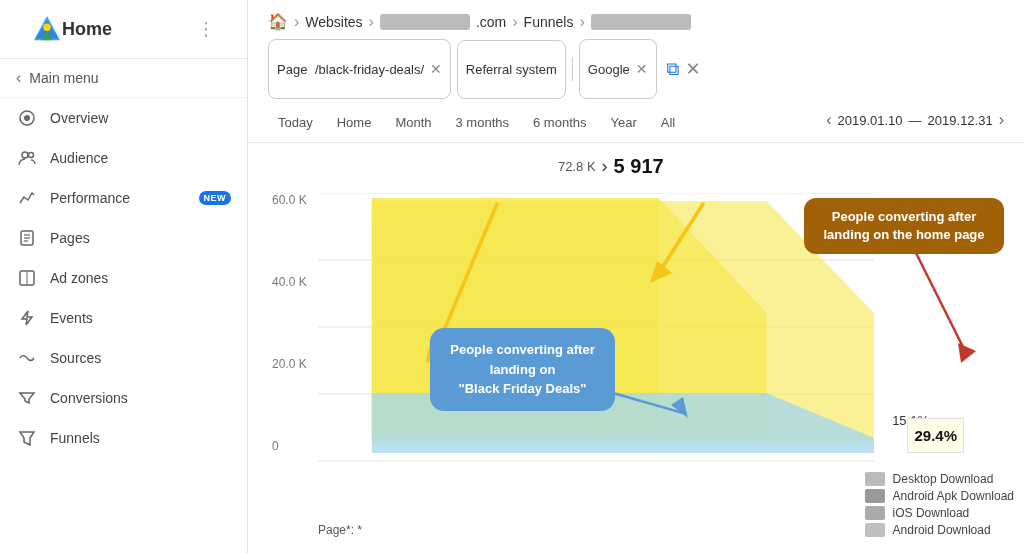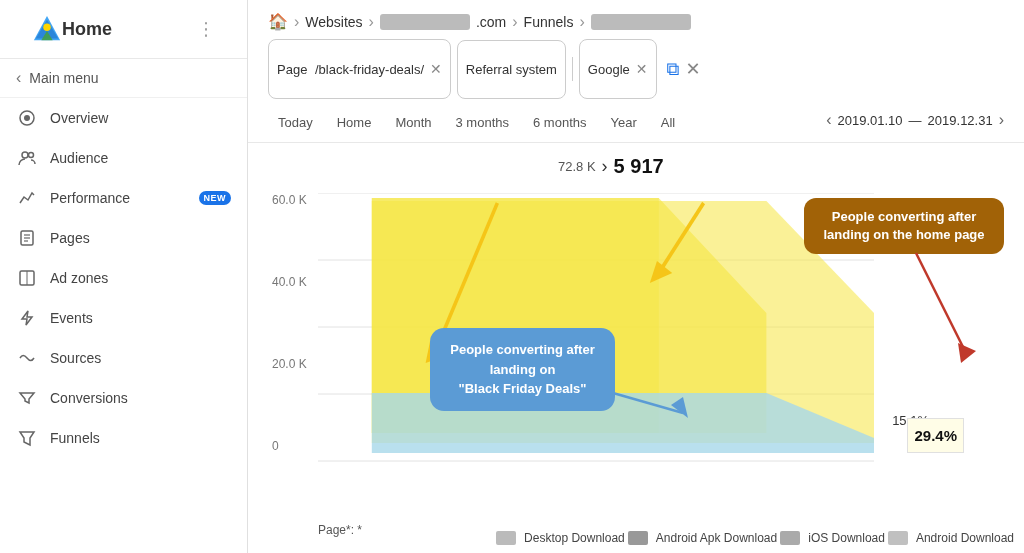--- a/index.html
+++ b/index.html
@@ -446,21 +446,21 @@
       <span>15.1%</span>
     </div>
     <div style="position:absolute;right:60px;bottom:100px;font-size:15px;font-weight:700;color:#111;background:#fffde7;padding:8px 6px;border:1px solid #e0e0e0;">
       <span>29.4%</span>
     </div>
 
     <div style="position:absolute;bottom:16px;left:70px;font-size:12px;color:#555;">
       <span>Page*: *</span>
     </div>
 
-    <div style="position:absolute;bottom:8px;right:10px;display:flex;flex-direction:row;gap:3px;">
+    <div style="position:absolute;bottom:16px;right:10px;display:flex;flex-direction:column;gap:3px;">
       <div class="legend-item">
         <div class="legend-swatch" style="background:#bbb;"></div>
         <span>Desktop Download</span>
       </div>
       <div class="legend-item">
         <div class="legend-swatch" style="background:#999;"></div>
         <span>Android Apk Download</span>
       </div>
       <div class="legend-item">
         <div class="legend-swatch" style="background:#aaa;"></div>

